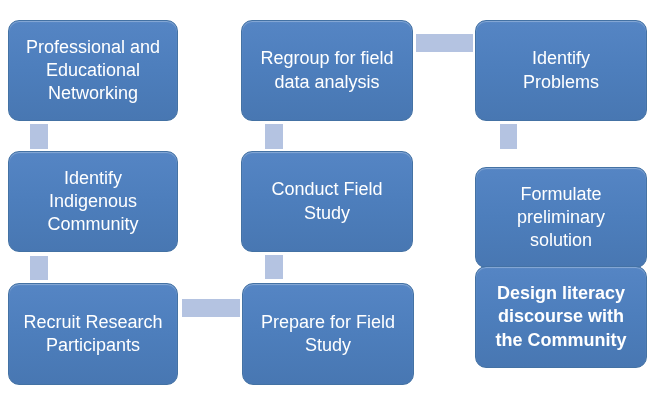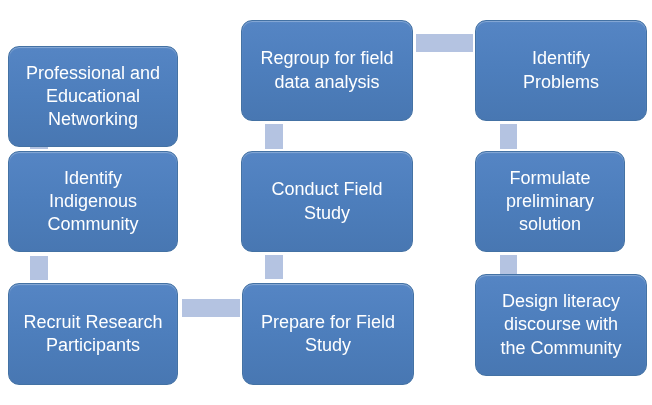--- a/index.html
+++ b/index.html
@@ -33,31 +33,31 @@
   .step-label {
     white-space: pre-line;
     display: block;
     padding: 2px 6px;
   }
   .connector {
     position: absolute;
     background: #b4c3e1;
   }
   
-  .b1 { left: 8px;   top: 20px;  width: 170px; height: 101px; margin-top: 26px; }
+  .b1 { left: 8px;   top: 20px;  width: 170px; height: 101px; }
   .b2 { left: 8px;   top: 151px; width: 170px; height: 101px; }
   .b3 { left: 8px;   top: 283px; width: 170px; height: 102px; text-align: center; }
   
   .b6 { left: 241px; top: 20px;  width: 172px; height: 101px; }
   .b5 { left: 241px; top: 151px; width: 172px; height: 101px; }
   .b4 { left: 242px; top: 283px; width: 172px; height: 102px; }
   
   .b7 { left: 475px; top: 20px;  width: 172px; height: 101px; }
-  .b8 { left: 475px; top: 151px; width: 150px; height: 101px; }
-  .b9 { left: 475px; top: 274px; width: 172px; height: 102px; }
+  .b8 { left: 475px; top: 167px; width: 172px; height: 101px; }
+  .b9 { left: 475px; top: 266px; width: 172px; height: 102px; font-weight: bold; }
   
   .cv1 { left: 30px;  top: 124px; width: 18px; height: 25px; }
   .cv2 { left: 30px;  top: 256px; width: 18px; height: 24px; }
   .cv3 { left: 265px; top: 124px; width: 18px; height: 25px; }
   .cv4 { left: 265px; top: 255px; width: 18px; height: 24px; }
   .cv5 { left: 500px; top: 124px; width: 17px; height: 25px; }
   .cv6 { left: 500px; top: 255px; width: 17px; height: 24px; }
   
   .ch1 { left: 416px; top: 34px;  width: 57px; height: 18px; }
   .ch2 { left: 182px; top: 299px; width: 58px; height: 18px; }

